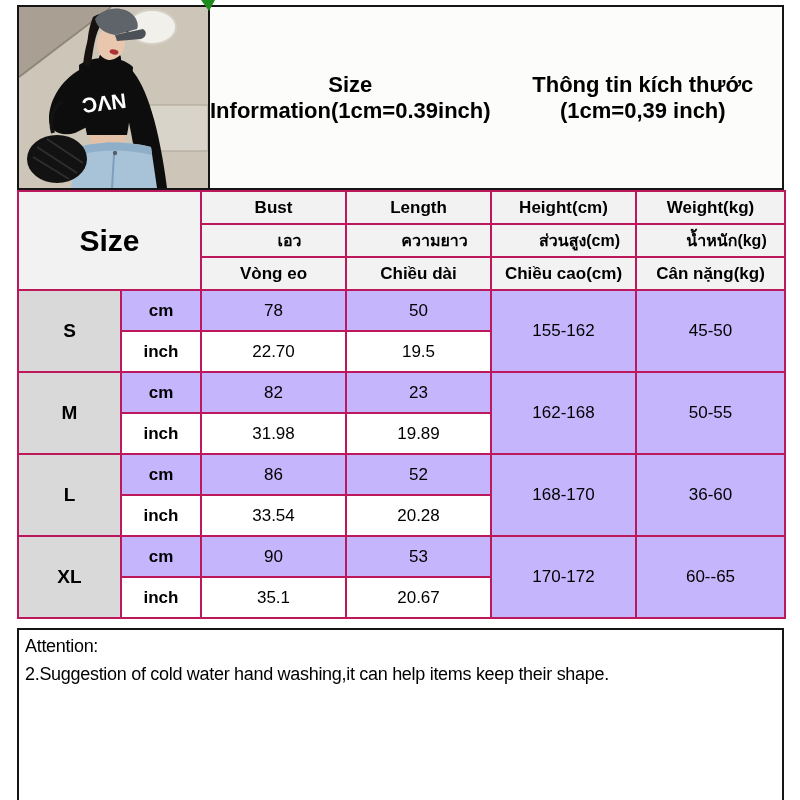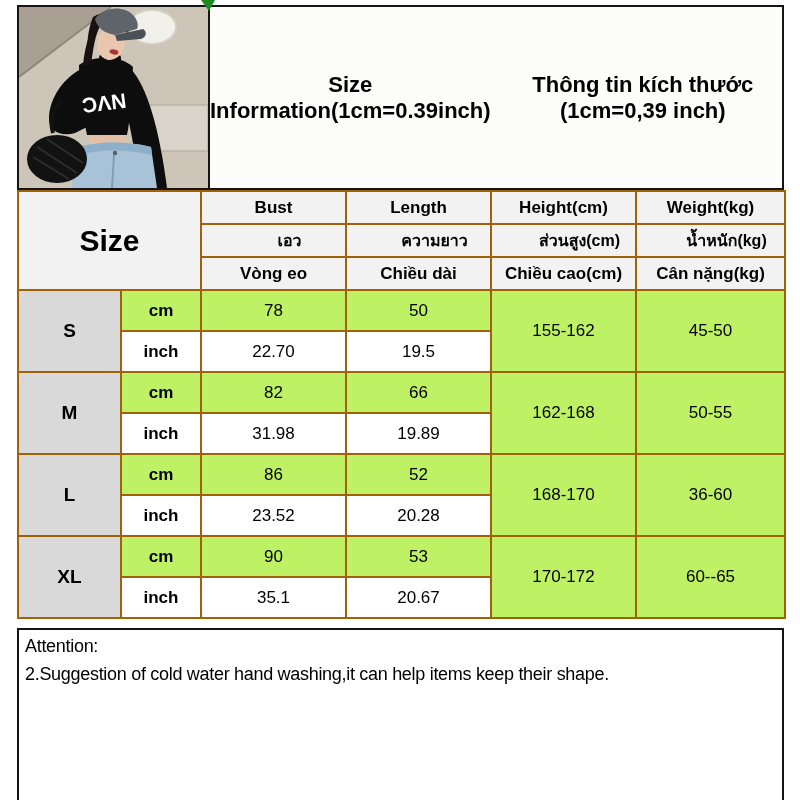--- a/index.html
+++ b/index.html
@@ -31,27 +31,27 @@
   .title-line-en, .title-line-vi { font-size:22px; font-weight:bold; }
   .title-line-th { font-size:20px; font-weight:bold; }
 
   
   table.size-table {
     position:absolute; left:17px; top:190px; width:767px;
     border-collapse:collapse; table-layout:fixed;
     font-size:17px;
   }
   table.size-table td {
-    border:2px solid #a16207; text-align:center; vertical-align:middle;
+    border:2px solid #be185d; text-align:center; vertical-align:middle;
     overflow:hidden; white-space:nowrap;
   }
   td.corner-cell { background:#d9d9d9; font-size:30px; font-weight:bold; }
   tr.hdr td { height:33px; font-weight:bold; background:#f2f2f2; }
   tr.hdr-th td { font-size:16px;padding-left:32px; }
-  tr.cm-row td { height:41px; background:#bef264; }
+  tr.cm-row td { height:41px; background:#c4b5fd; }
   tr.inch-row td { height:41px; background:#ffffff; }
   td.size-cell { background:#d9d9d9 !important; font-weight:bold; font-size:19px; }
   td.unit-cell { font-weight:bold; }
   td.range-cell { background:#f2f2f2; }
 
   
   .attention-box {
     position:absolute; left:17px; top:628px; width:767px; height:204px;
     border:2px solid #151515; background:#ffffff;
     padding:3px 6px 0 6px;
@@ -158,41 +158,41 @@
     <tr class="inch-row">
       <td class="unit-cell">inch</td>
       <td>22.70</td>
       <td>19.5</td>
     </tr>
 
     <tr class="cm-row">
       <td class="size-cell" rowspan="2">M</td>
       <td class="unit-cell">cm</td>
       <td>82</td>
-      <td>66</td>
+      <td>23</td>
       <td class="range-cell" rowspan="2">162-168</td>
       <td class="range-cell" rowspan="2">50-55</td>
     </tr>
     <tr class="inch-row">
       <td class="unit-cell">inch</td>
       <td>31.98</td>
       <td>19.89</td>
     </tr>
 
     <tr class="cm-row">
       <td class="size-cell" rowspan="2">L</td>
       <td class="unit-cell">cm</td>
       <td>86</td>
       <td>52</td>
       <td class="range-cell" rowspan="2">168-170</td>
       <td class="range-cell" rowspan="2">36-60</td>
     </tr>
     <tr class="inch-row">
       <td class="unit-cell">inch</td>
-      <td>23.52</td>
+      <td>33.54</td>
       <td>20.28</td>
     </tr>
 
     <tr class="cm-row">
       <td class="size-cell" rowspan="2">XL</td>
       <td class="unit-cell">cm</td>
       <td>90</td>
       <td>53</td>
       <td class="range-cell" rowspan="2">170-172</td>
       <td class="range-cell" rowspan="2">60--65</td>

